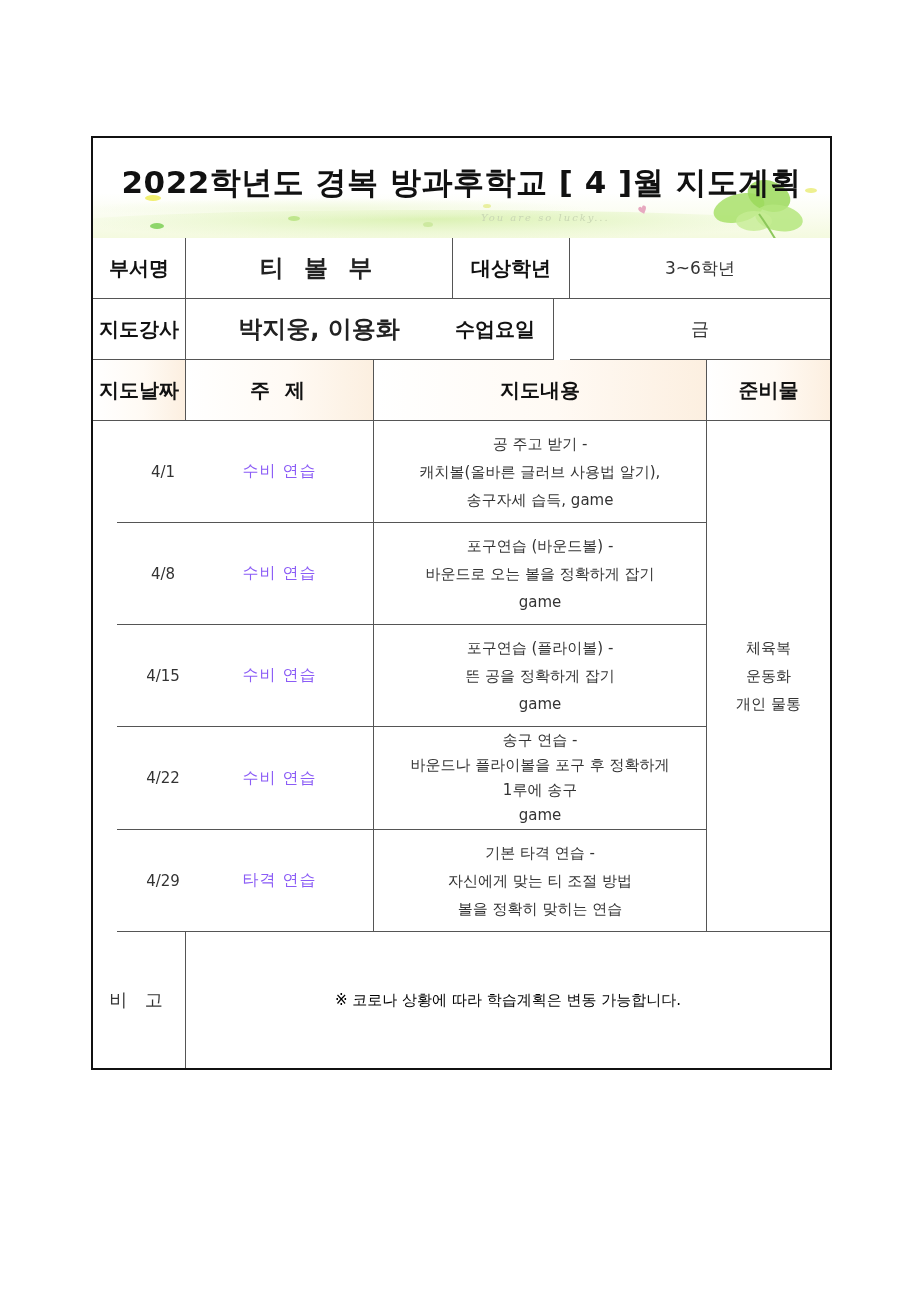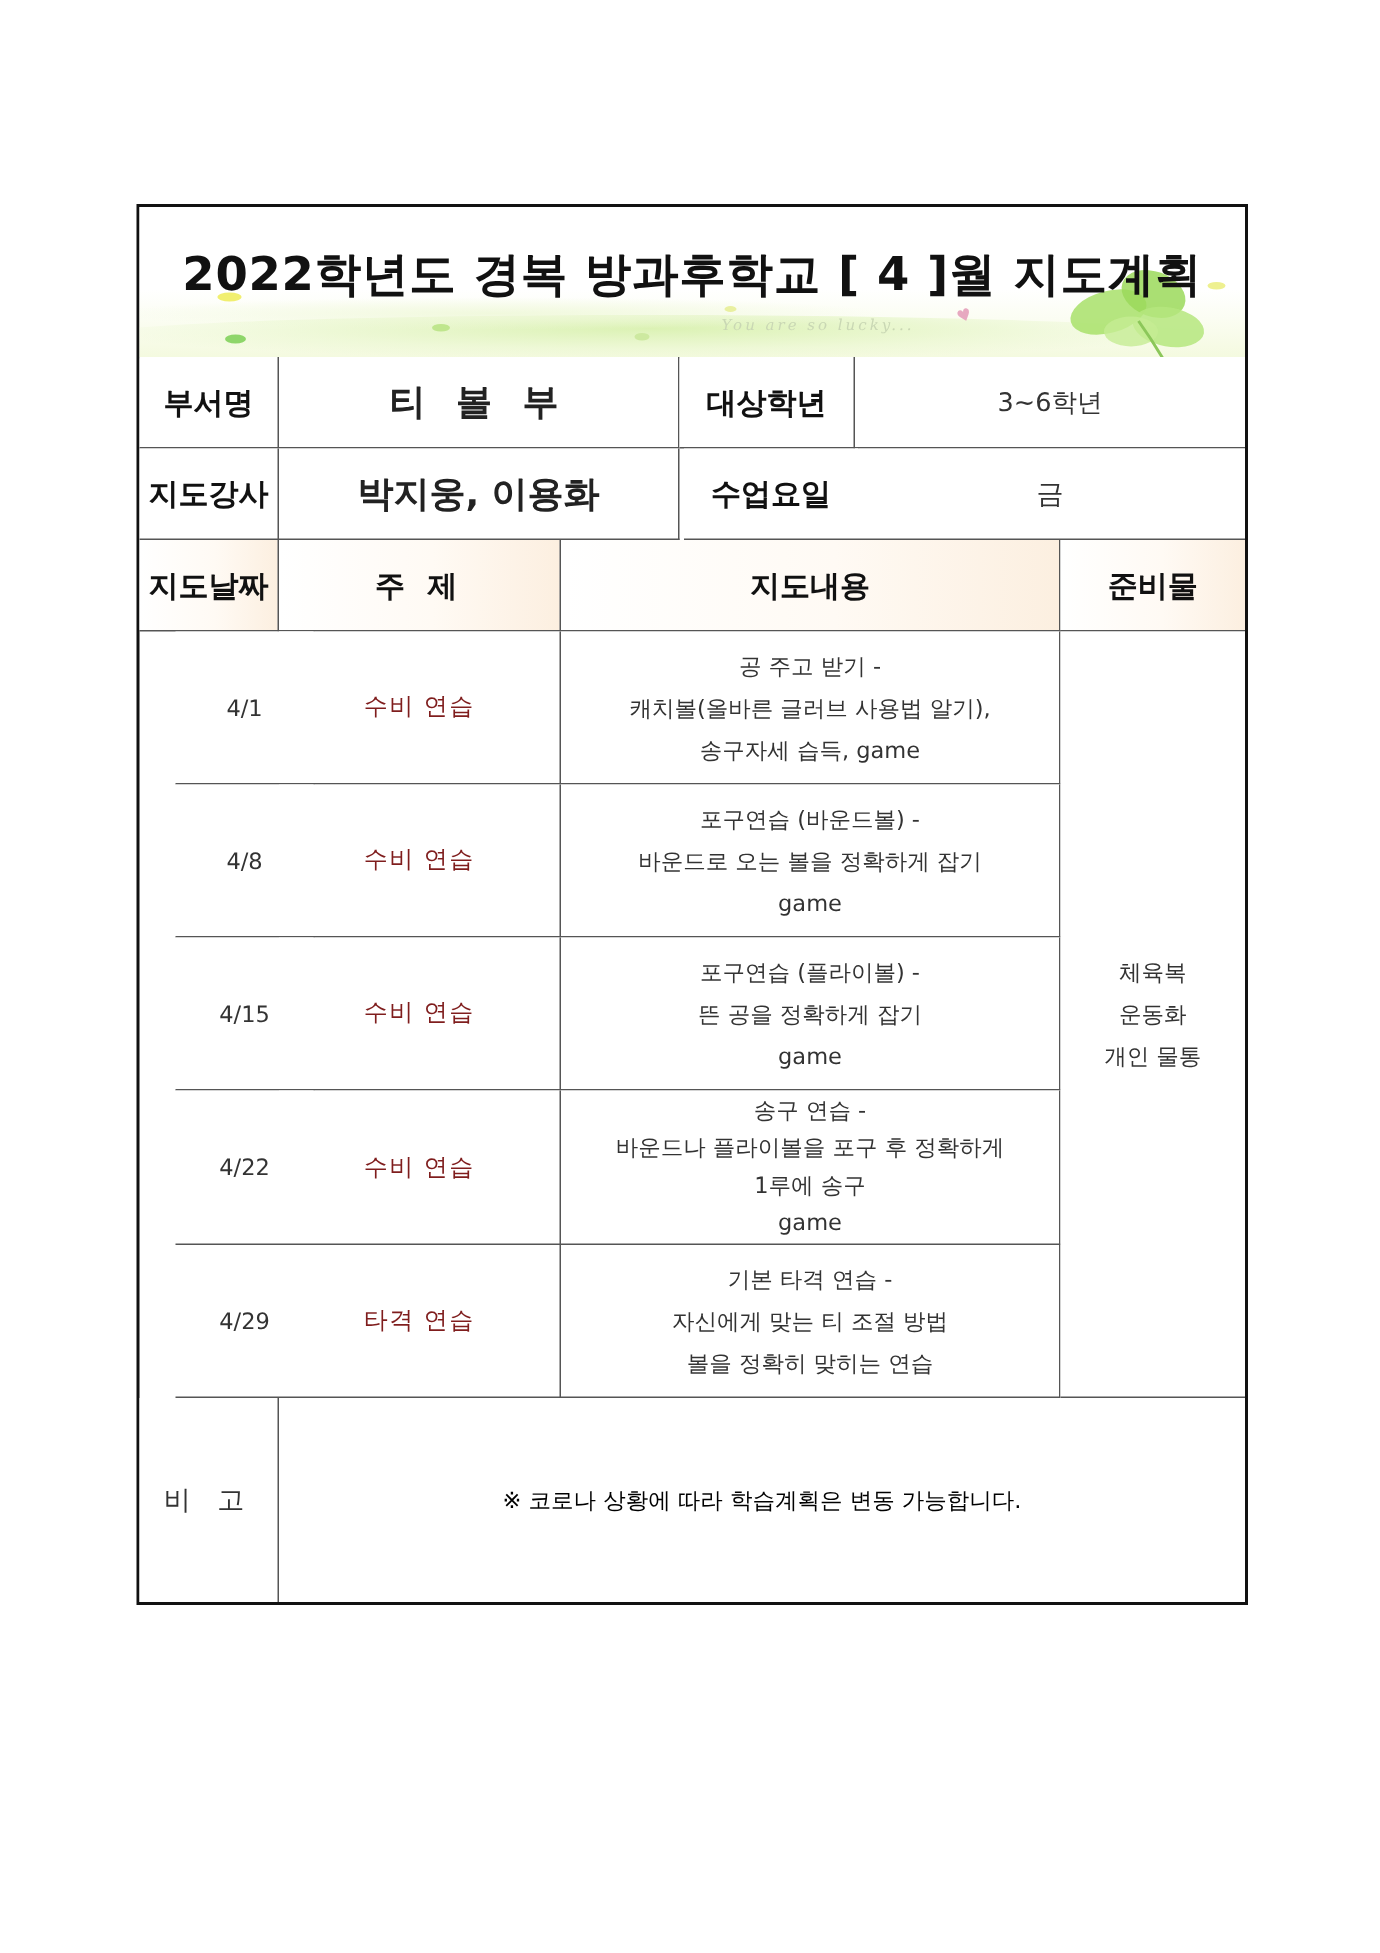--- a/index.html
+++ b/index.html
@@ -120,21 +120,21 @@
       color: #333333;
     }
     .content span { display: block; white-space: pre; }
     .date {
       font-size: 15px;
       color: #333333;
       margin-left: 24px;
     }
     .topic {
       font-size: 16px;
-      color: #7f1d1d;
+      color: #8b5cf6;
       letter-spacing: 1px;
     }
     .materials {
       flex-direction: column;
       font-size: 15px;
       line-height: 28px;
       color: #333333;
     }
     .materials span { display: block; }
     .remark-label {
@@ -175,21 +175,21 @@
 
   <div class="cell label" style="left:0; top:100px; width:93px; height:61px;">부서명</div>
   <div class="cell value-bold" style="left:93px; top:100px; width:267px; height:61px; letter-spacing:6px;">
       <span>티 볼 부</span>
     </div>
   <div class="cell label" style="left:360px; top:100px; width:117px; height:61px;">대상학년</div>
   <div class="cell value last-col" style="left:477px; top:100px; width:260px; height:61px; font-size:17px;">3~6학년</div>
 
   <div class="cell label" style="left:0; top:161px; width:93px; height:61px;">지도강사</div>
   <div class="cell value-bold" style="left:93px; top:161px; width:267px; height:61px;">박지웅, 이용화</div>
-  <div class="cell label" style="left:363px; top:161px; width:117px; height:61px;text-align:center;">수업요일</div>
+  <div class="cell label" style="left:344px; top:161px; width:117px; height:61px;text-align:center;">수업요일</div>
   <div class="cell value last-col" style="left:477px; top:161px; width:260px; height:61px; font-size:18px;">금</div>
 
   <div class="cell label hdr" style="left:0; top:222px; width:93px; height:61px;">지도날짜</div>
   <div class="cell label hdr" style="left:93px; top:222px; width:188px; height:61px; letter-spacing:4px;">
       <span>주 제</span>
     </div>
   <div class="cell label hdr" style="left:281px; top:222px; width:333px; height:61px;">지도내용</div>
   <div class="cell label hdr last-col" style="left:614px; top:222px; width:123px; height:61px;">준비물</div>
 
   <div class="cell date" style="left:0; top:283px; width:93px; height:102px;">4/1</div>

